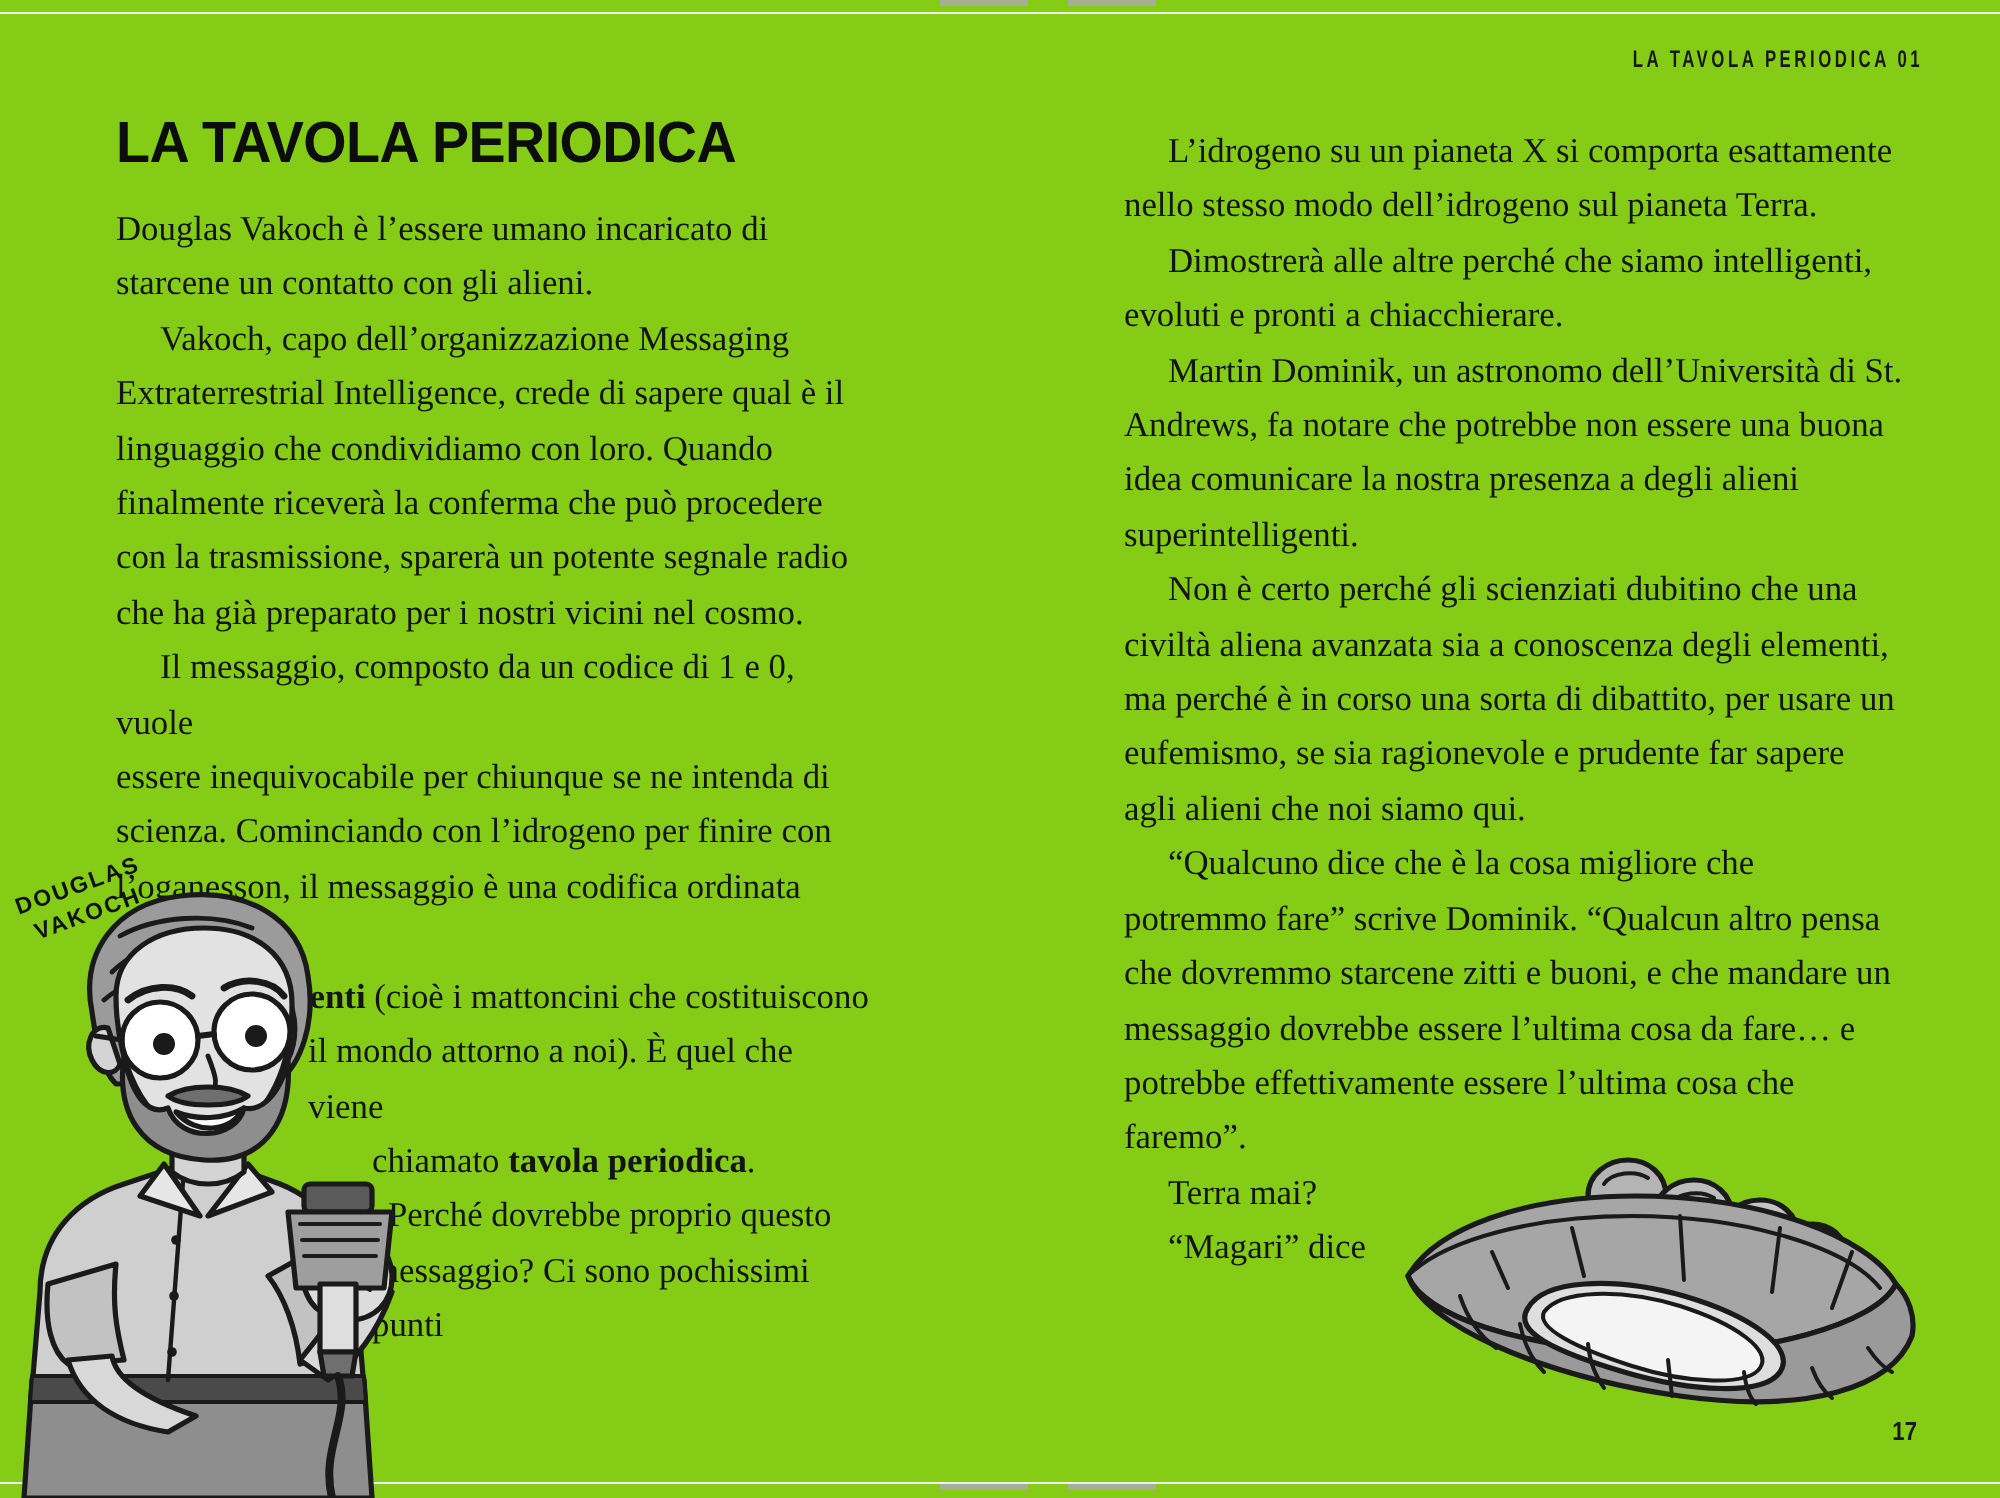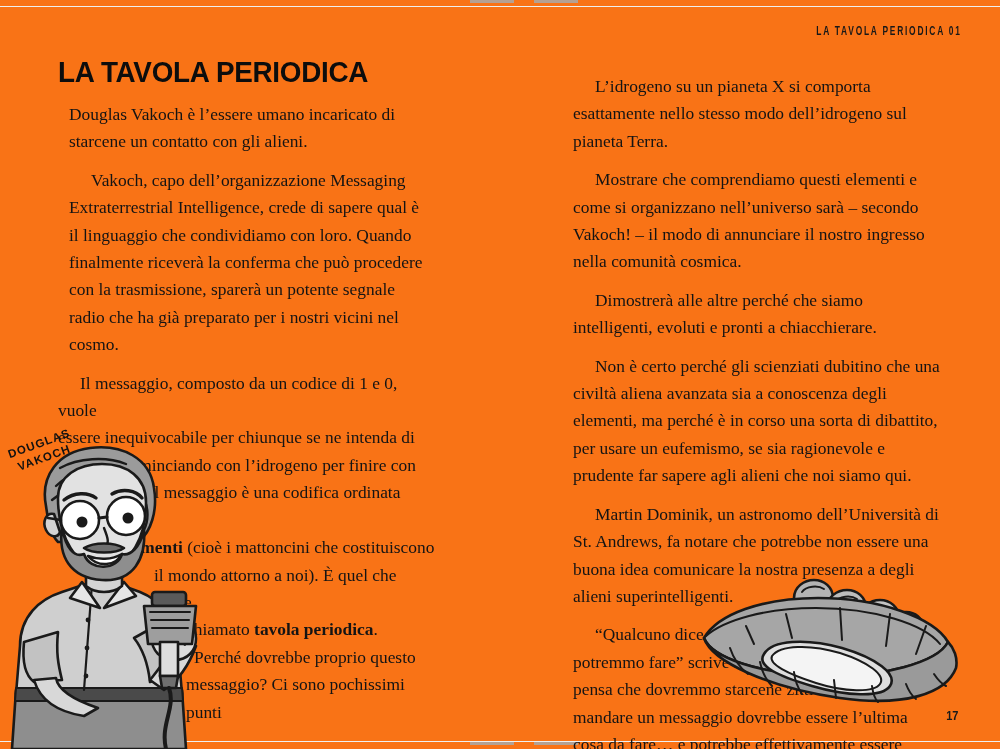--- a/index.html
+++ b/index.html
@@ -11,21 +11,21 @@
     width: 1000px; height: 749px;
     overflow: hidden;
     font-family: "Liberation Serif", "DejaVu Serif", serif;
     color: #141414;
     position: relative;
   }
 
   .page {
     position: absolute;
     inset: 0;
-    background: #f97316;
+    background: #84cc16;
   }
 
   
   .gutter-mark {
     position: absolute;
     background: #a9a9a9;
     height: 3px;
     opacity: .85;
   }
   .gutter-top-left   { top: 0px;   left: 470px; width: 44px; }
@@ -71,21 +71,21 @@
     font-size: 29px;
     letter-spacing: -0.3px;
     margin: 0 0 12px 0;
     color: #0d0d0d;
     transform: scaleX(0.96);
     transform-origin: left center;
     white-space: nowrap;
   }
 
   p.para {
-    margin: 11px;
+    margin: 0;
     font-size: 17.4px;
     line-height: 27.4px;
     text-align: left;
     color: #141414;
   }
   p.para.indent { text-indent: 22px; }
 
   
   .wrapline {
     display: block;
@@ -177,24 +177,23 @@
     <div class="para">
       <span class="wrapline w-i4">Perché dovrebbe proprio questo</span>
       <span class="wrapline w-i3">messaggio? Ci sono pochissimi punti</span>
 
     </div>
 
   </div>
 
   <div class="col col-right">
     <p class="para indent">L’idrogeno su un pianeta X si comporta esattamente nello stesso modo dell’idrogeno sul pianeta Terra.</p>
-    <p class="para indent">Mostrare che comprendiamo questi elementi e come si organizzano nell’universo sarà – secondo Vakoch! – il modo di annunciare il nostro ingresso nella comunità cosmica.</p>
     <p class="para indent">Dimostrerà alle altre perché che siamo intelligenti, evoluti e pronti a chiacchierare.</p>
+    <p class="para indent">Martin Dominik, un astronomo dell’Università di St. Andrews, fa notare che potrebbe non essere una buona idea comunicare la nostra presenza a degli alieni superintelligenti.</p>
     <p class="para indent">Non è certo perché gli scienziati dubitino che una civiltà aliena avanzata sia a conoscenza degli elementi, ma perché è in corso una sorta di dibattito, per usare un eufemismo, se sia ragionevole e prudente far sapere agli alieni che noi siamo qui.</p>
-    <p class="para indent">Martin Dominik, un astronomo dell’Università di St. Andrews, fa notare che potrebbe non essere una buona idea comunicare la nostra presenza a degli alieni superintelligenti.</p>
     <p class="para indent">“Qualcuno dice che è la cosa migliore che potremmo fare” scrive Dominik. “Qualcun altro pensa che dovremmo starcene zitti e buoni, e che mandare un messaggio dovrebbe essere l’ultima cosa da fare… e potrebbe effettivamente essere l’ultima cosa che faremo”.</p>
     <p class="para indent">Terra mai?</p>
     <div class="para">
       <span class="wrapline" style="padding-left:22px">“Magari” dice</span>
 
     </div>
   </div>
 
   <div class="vakoch-wrap">
     <div class="vakoch-label"><span>DOUGLAS</span>

